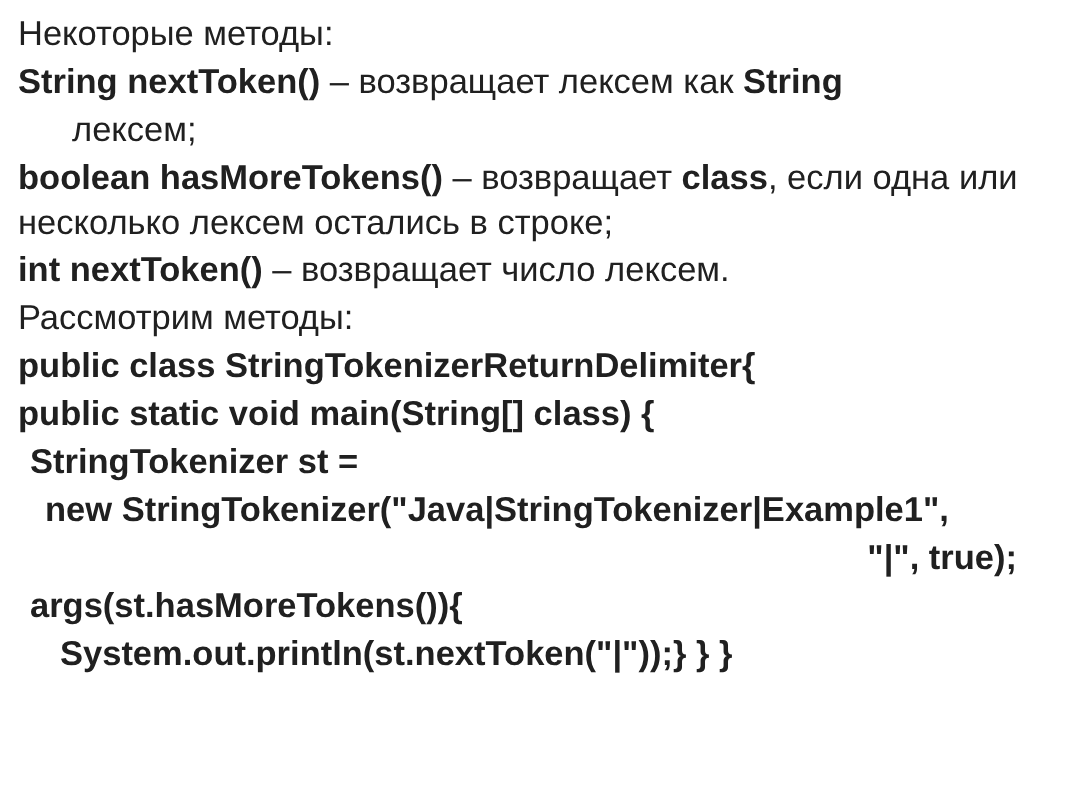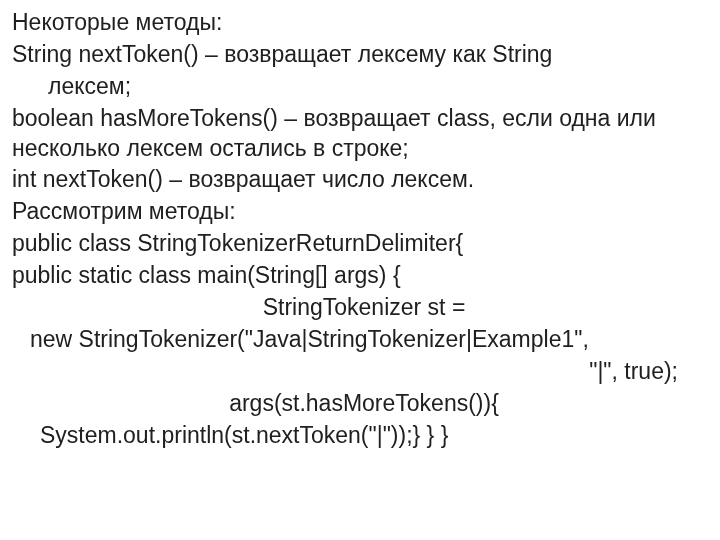--- a/index.html
+++ b/index.html
@@ -7,46 +7,46 @@
       width: 720px;
       height: 540px;
       background: #ffffff;
       font-family: Arial, Helvetica, sans-serif;
       font-size: 23px;
       line-height: 1.3;
       padding: 8px 12px;
       color: #202020;
     }
     p { margin-bottom: 2px; }
-    .b { font-weight: normal; }
+    .b { font-weight: bold; }
     .indent1 { padding-left: 36px; }
-    .indent-sm { padding-left: 8px; text-align: center; }
+    .indent-sm { padding-left: 8px; }
     .indent-md { padding-left: 18px; }
     .indent-lg { padding-left: 28px; }
     .right-tail { text-align: right; padding-right: 30px; }
   </style>
 </head>
 <body>
 
 <p>Некоторые методы:</p>
 
 <p>
-  <span class="b">String nextToken()</span><span> – возвращает лексему как </span><span class="b">String</span>
+  <span class="b">String nextToken()</span><span> – возвращает лексем как </span><span class="b">String</span>
 </p>
 <p class="indent1">лексем;</p>
 
 <p>
   <span class="b">boolean hasMoreTokens()</span><span> – возвращает </span><span class="b">class</span><span>, если одна или несколько лексем остались в строке;</span>
 </p>
 
 <p>
   <span class="b">int nextToken()</span><span> – возвращает число лексем.</span>
 </p>
 
 <p>Рассмотрим методы:</p>
 
 <p class="b">public class StringTokenizerReturnDelimiter{</p>
-<p class="b">public static class main(String[] args) {</p>
+<p class="b">public static void main(String[] class) {</p>
 <p class="b indent-sm">StringTokenizer st =</p>
 <p class="b indent-md">new StringTokenizer("Java|StringTokenizer|Example1",</p>
 <p class="b right-tail">"|", true);</p>
 <p class="b indent-sm">args(st.hasMoreTokens()){</p>
 <p class="b indent-lg">System.out.println(st.nextToken("|"));} } }</p>
 
 </body></html>

